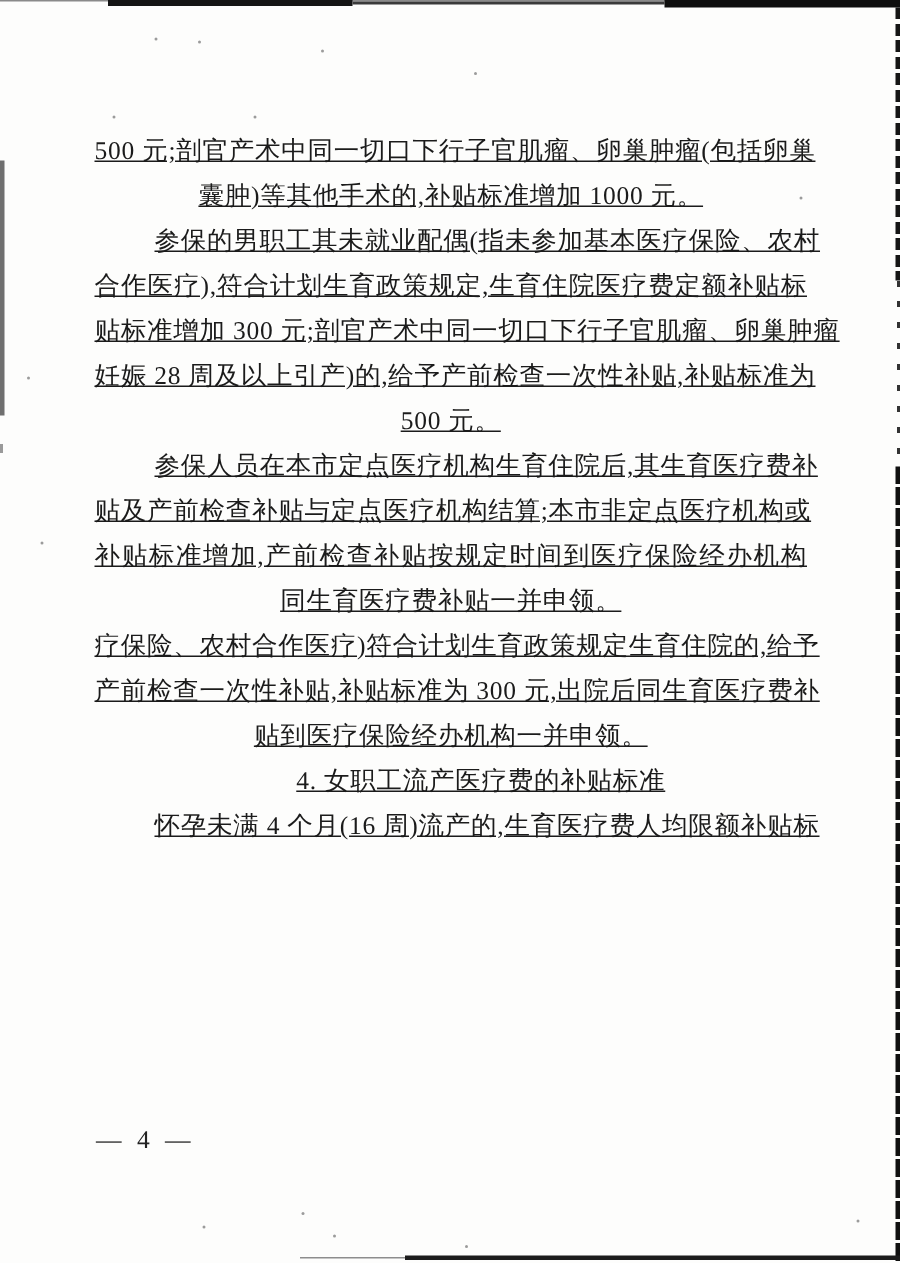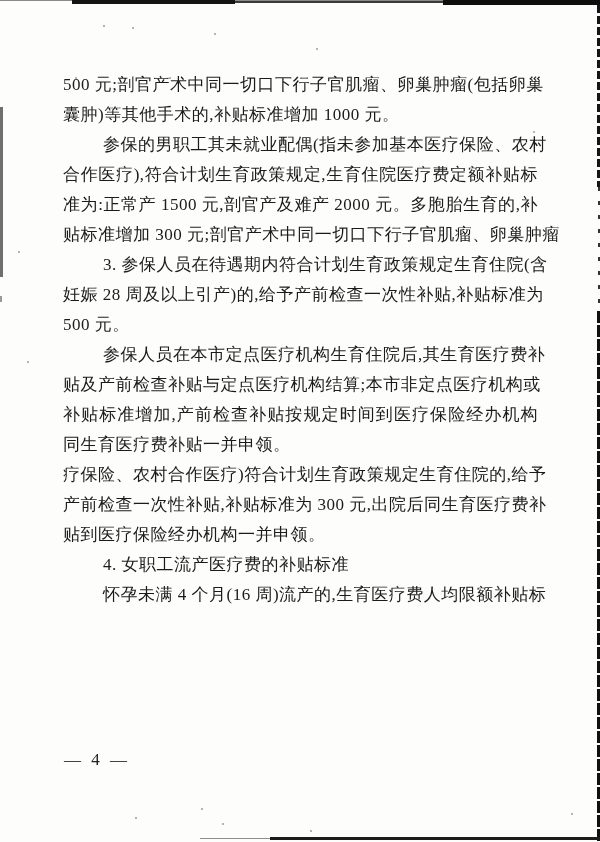--- a/index.html
+++ b/index.html
@@ -11,29 +11,30 @@
   .page {
     position: relative;
     width: 600px; height: 842px;
     background: #fdfdfc;
     overflow: hidden;
   }
 
   
   .textblock {
     position: absolute;
-    left: 63px; top: 70px; width: 475px;
+    left: 63px; top: 86px; width: 475px;
     color: #1b1b1b;
+    text-decoration: underline;
   }
   .line {
     height: 30px;
     line-height: 30px;
     font-size: 17px;
     letter-spacing: 0.5px;
-    text-align: left;
+    text-align: center;
     white-space: nowrap;
     font-weight: 500;
   }
   .line.just {
     text-align: justify;
     text-align-last: justify;
   }
   .line.indent { text-indent: 40px; }
 
   .pagenum {
@@ -106,23 +107,21 @@
   <div class="dot" style="left:222px; top:823px;"></div>
   <div class="dot" style="left:310px; top:830px;"></div>
   <div class="dot" style="left:571px; top:813px;"></div>
   <div class="dot" style="left:201px; top:808px;"></div>
 
   <div class="textblock" id="textblock">
       <div class="line just">500 元;剖官产术中同一切口下行子官肌瘤、卵巢肿瘤(包括卵巢</div>
       <div class="line">囊肿)等其他手术的,补贴标准增加 1000 元。</div>
       <div class="line indent just">参保的男职工其未就业配偶(指未参加基本医疗保险、农村</div>
       <div class="line just">合作医疗),符合计划生育政策规定,生育住院医疗费定额补贴标</div>
-      <div class="line just">准为:正常产 1500 元,剖官产及难产 2000 元。多胞胎生育的,补</div>
       <div class="line just">贴标准增加 300 元;剖官产术中同一切口下行子官肌瘤、卵巢肿瘤</div>
-      <div class="line indent just">3. 参保人员在待遇期内符合计划生育政策规定生育住院(含</div>
       <div class="line just">妊娠 28 周及以上引产)的,给予产前检查一次性补贴,补贴标准为</div>
       <div class="line">500 元。</div>
       <div class="line indent just">参保人员在本市定点医疗机构生育住院后,其生育医疗费补</div>
       <div class="line just">贴及产前检查补贴与定点医疗机构结算;本市非定点医疗机构或</div>
       <div class="line just">补贴标准增加,产前检查补贴按规定时间到医疗保险经办机构</div>
       <div class="line">同生育医疗费补贴一并申领。</div>
       <div class="line just">疗保险、农村合作医疗)符合计划生育政策规定生育住院的,给予</div>
       <div class="line just">产前检查一次性补贴,补贴标准为 300 元,出院后同生育医疗费补</div>
       <div class="line">贴到医疗保险经办机构一并申领。</div>
       <div class="line indent">4. 女职工流产医疗费的补贴标准</div>

